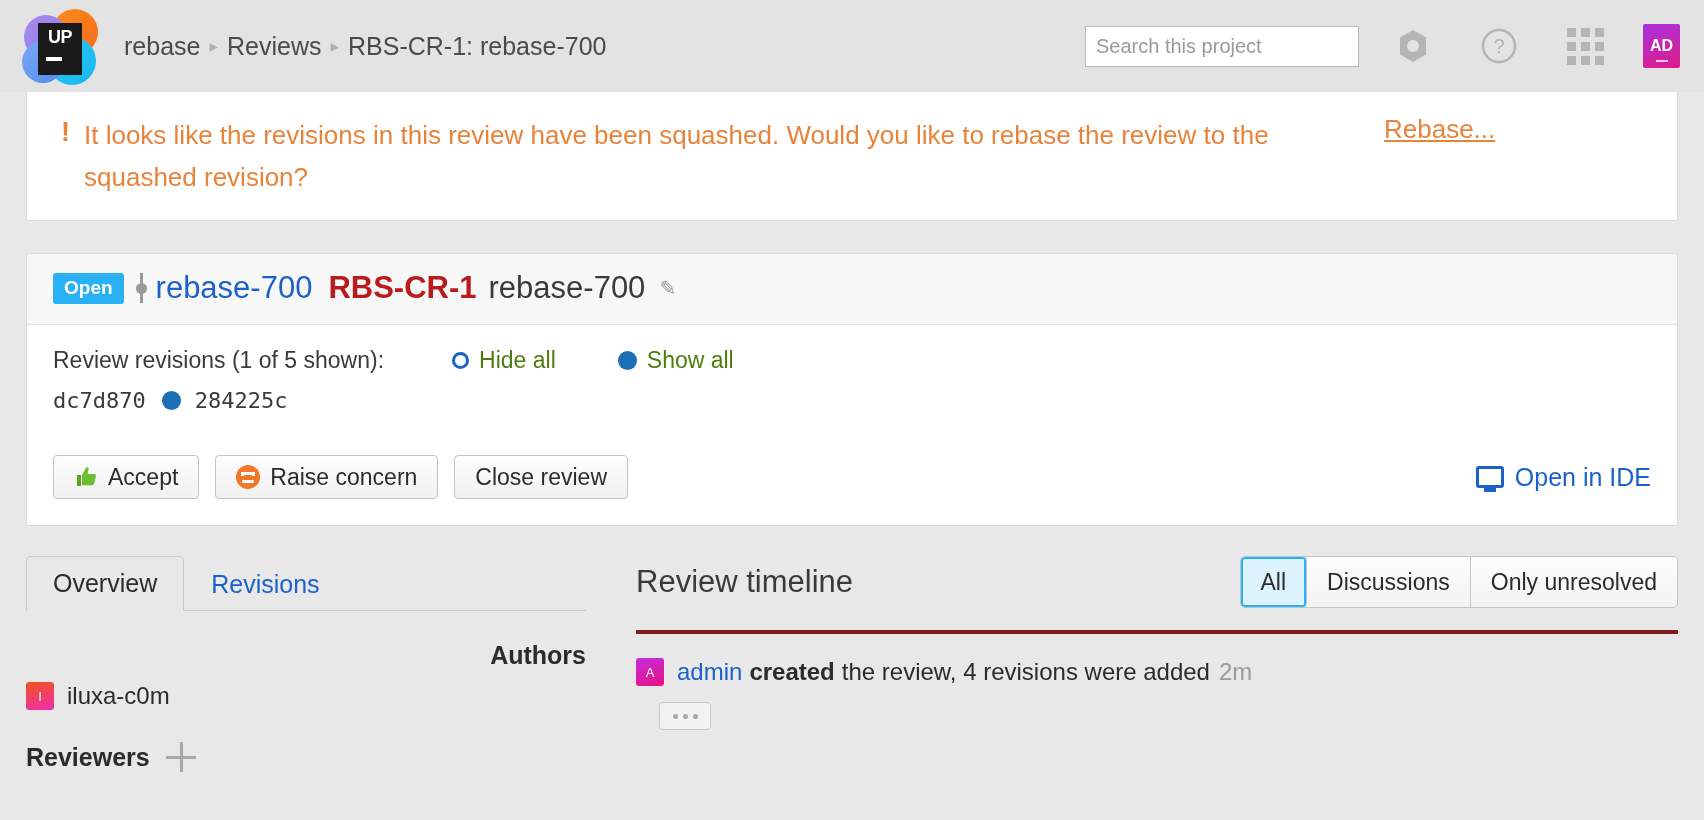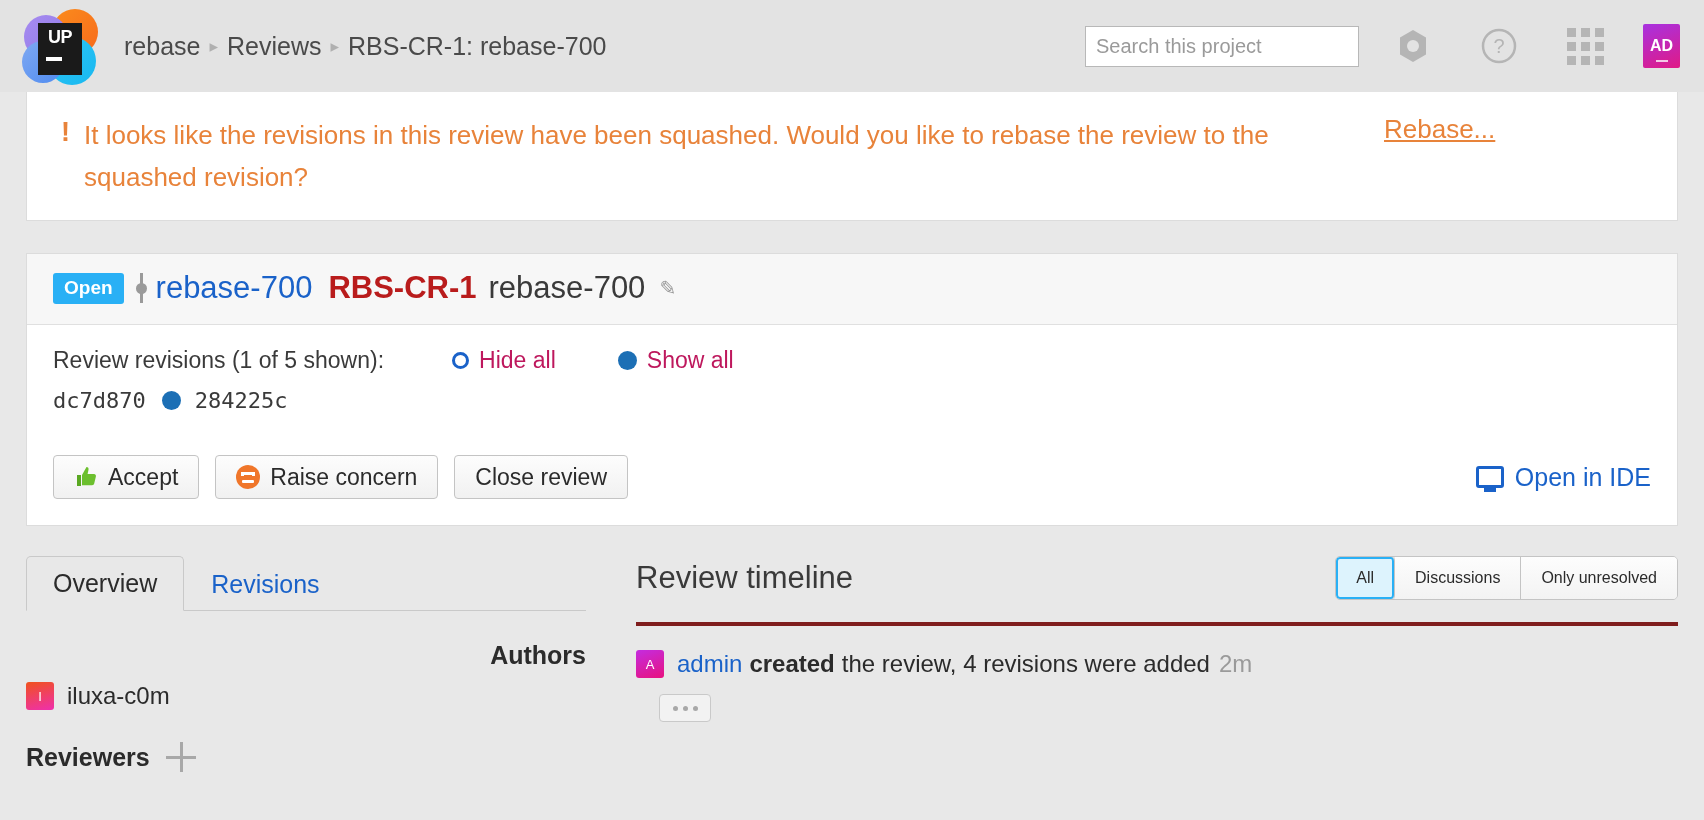--- a/index.html
+++ b/index.html
@@ -240,21 +240,21 @@
     display: flex;
     align-items: center;
     font-size: 23px;
     color: #3a3a3a;
     gap: 26px;
   }
   .rev-line .lbl { margin-right: 42px; }
   .rev-toggle {
     display: flex;
     align-items: center;
-    color: #be185d;
+    color: #4d7c0f;
     font-size: 23px;
     cursor: pointer;
     margin-right: 36px;
   }
   .ring {
     width: 17px; height: 17px;
     border: 3px solid #1a62c9;
     border-radius: 50%;
     margin-right: 10px;
     box-sizing: border-box;
@@ -443,24 +443,24 @@
   }
   .seg-group {
     margin-left: auto;
     display: flex;
     border-radius: 5px;
     overflow: hidden;
     border: 1px solid #c4c4c4;
   }
   .seg {
     padding: 0 20px;
-    height: 42px;
-    display: flex;
-    align-items: center;
-    font-size: 16px;
+    height: 50px;
+    display: flex;
+    align-items: center;
+    font-size: 23px;
     color: #2b2b2b;
     background: linear-gradient(#fdfdfd,#f3f3f3);
     border-right: 1px solid #c4c4c4;
     cursor: pointer;
   }
   .seg:last-child { border-right: none; }
   .seg.active {
     background: #ddf3fd;
     box-shadow: inset 0 0 0 2px #29b0f5;
     border-radius: 4px;

